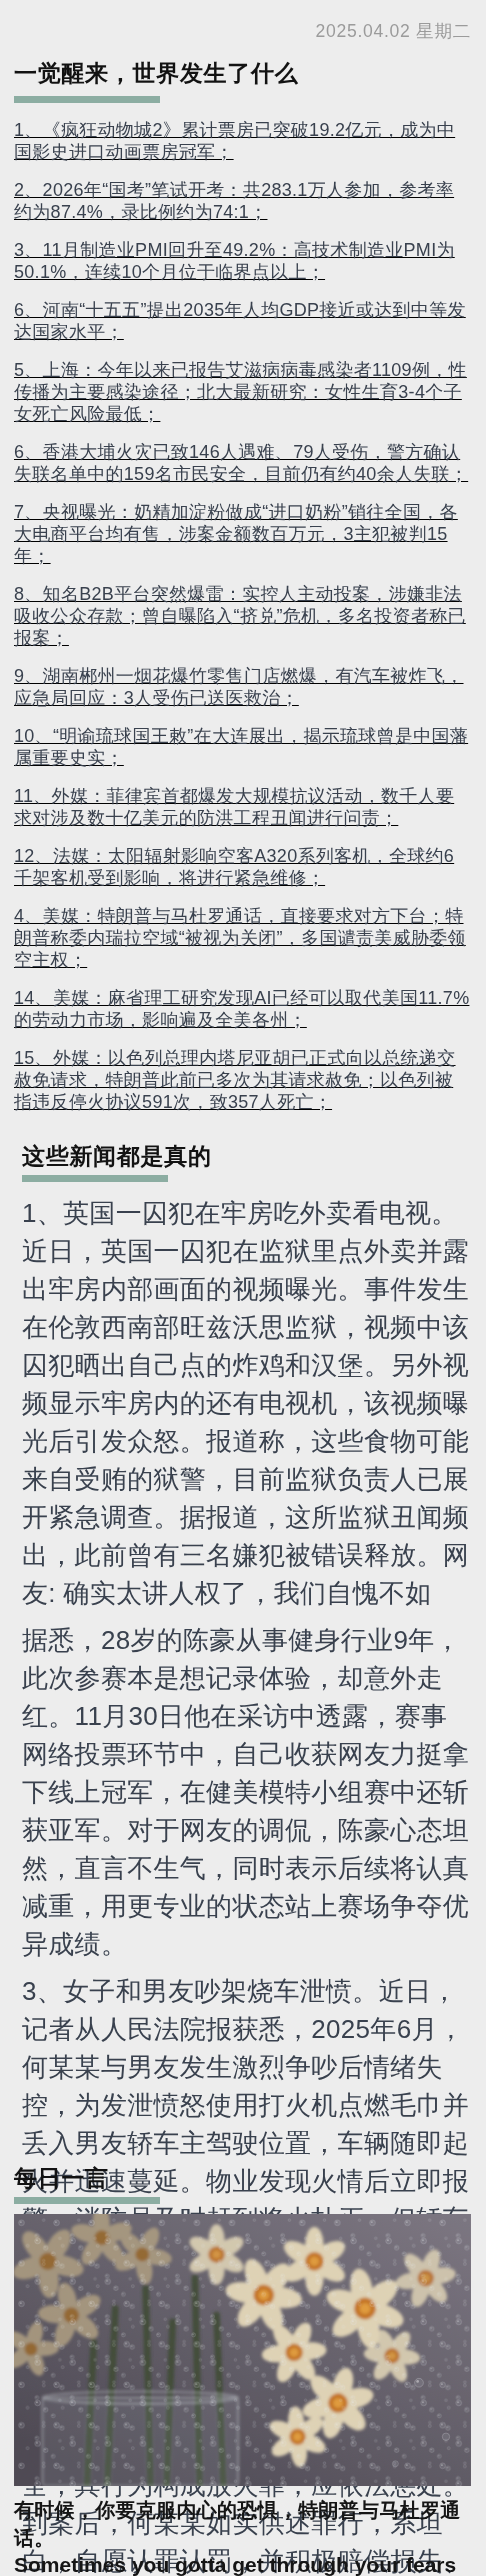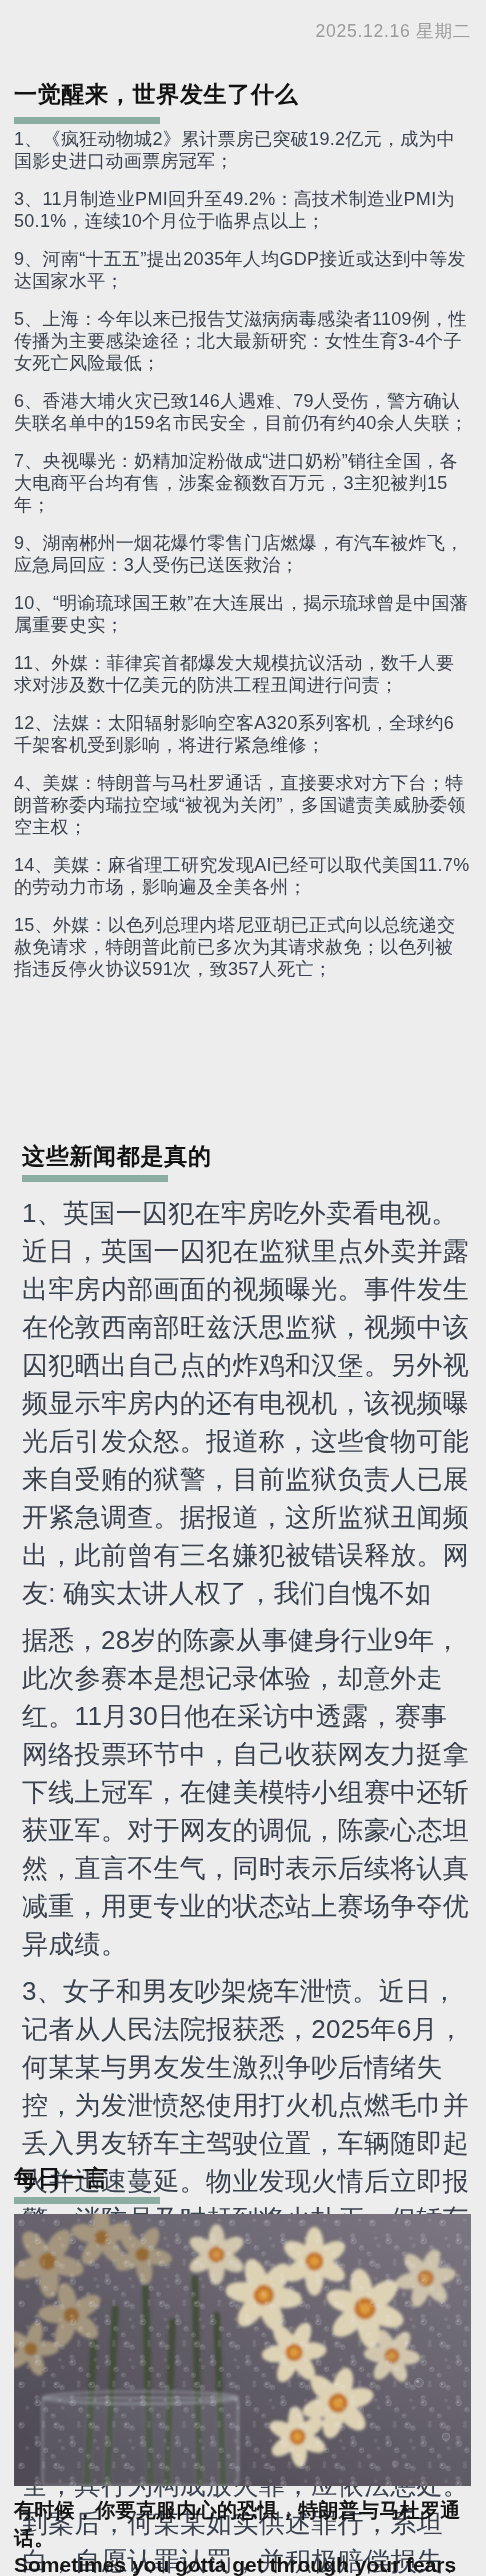--- a/index.html
+++ b/index.html
@@ -10,58 +10,60 @@
     -webkit-font-smoothing:antialiased;
   }
   .sec { position:absolute; left:0; right:0; padding:0 15px 0 14px; }
   .sec1 { top:0; }
   .sec2 { top:1123px;margin-left:8px; }
   .sec3 { top:2148px; }
 
   .date { margin-top:19px; text-align:right; font-size:17.6px; color:#9b9b9b; letter-spacing:0.7px; }
 
   h1,h2,h3 { font-size:23px; line-height:27px; font-weight:bold; color:#121212; letter-spacing:0.7px; }
-  h1 { margin-top:38px; }
+  h1 { margin-top:17px; }
   h2 { margin-top:20px; }
   h3 { margin-top:17px; }
   .bar { width:146px; height:6.8px; background:#8cada2; }
   .sec1 .bar { margin-top:8.8px; }
   .sec2 .bar { margin-top:5.4px; }
   .sec3 .bar { margin-top:5.4px; }
 
-  .news-list { margin-top:4px; }
+  .news-list { margin-top:16px;text-decoration:underline; }
   .news-item { font-size:18px; line-height:22px; color:#39414e; margin-bottom:16px; letter-spacing:0.3px; }
 
   .stories { margin-top:12px; }
   .story { margin-bottom:8.8px; }
   .story p { font-size:26px; line-height:38px; color:#39414e; letter-spacing:0.3px; }
 
   .photo-wrap { margin-top:10px; width:457px; height:272px; overflow:hidden; }
   .photo-wrap svg { display:block; }
 
   .quote { margin-top:9.5px; }
   .quote-zh { font-size:20px; line-height:28px; font-weight:bold; color:#151515; letter-spacing:0.3px; }
   .quote-en { font-size:21px; line-height:25px; font-weight:bold; color:#151515; }
 </style>
 </head>
 <body>
 
 <div>
 
   <section class="sec sec1">
-    <div class="date">2025.12.16 星期二</div>
+    <div class="date">2025.04.02 星期二</div>
     <h1>一觉醒来，世界发生了什么</h1>
     <div class="bar" style="background: rgb(140, 173, 162);"></div>
     <div class="news-list">
         <div class="news-item">1、《疯狂动物城2》累计票房已突破19.2亿元，成为中国影史进口动画票房冠军；</div>
+        <div class="news-item">2、2026年“国考”笔试开考：共283.1万人参加，参考率约为87.4%，录比例约为74:1；</div>
         <div class="news-item">3、11月制造业PMI回升至49.2%：高技术制造业PMI为50.1%，连续10个月位于临界点以上；</div>
-        <div class="news-item">9、河南“十五五”提出2035年人均GDP接近或达到中等发达国家水平；</div>
+        <div class="news-item">6、河南“十五五”提出2035年人均GDP接近或达到中等发达国家水平；</div>
         <div class="news-item">5、上海：今年以来已报告艾滋病病毒感染者1109例，性传播为主要感染途径；北大最新研究：女性生育3-4个子女死亡风险最低；</div>
         <div class="news-item">6、香港大埔火灾已致146人遇难、79人受伤，警方确认失联名单中的159名市民安全，目前仍有约40余人失联；</div>
         <div class="news-item">7、央视曝光：奶精加淀粉做成“进口奶粉”销往全国，各大电商平台均有售，涉案金额数百万元，3主犯被判15年；</div>
+        <div class="news-item">8、知名B2B平台突然爆雷：实控人主动投案，涉嫌非法吸收公众存款；曾自曝陷入“挤兑”危机，多名投资者称已报案；</div>
         <div class="news-item">9、湖南郴州一烟花爆竹零售门店燃爆，有汽车被炸飞，应急局回应：3人受伤已送医救治；</div>
         <div class="news-item">10、“明谕琉球国王敕”在大连展出，揭示琉球曾是中国藩属重要史实；</div>
         <div class="news-item">11、外媒：菲律宾首都爆发大规模抗议活动，数千人要求对涉及数十亿美元的防洪工程丑闻进行问责；</div>
         <div class="news-item">12、法媒：太阳辐射影响空客A320系列客机，全球约6千架客机受到影响，将进行紧急维修；</div>
         <div class="news-item">4、美媒：特朗普与马杜罗通话，直接要求对方下台；特朗普称委内瑞拉空域“被视为关闭”，多国谴责美威胁委领空主权；</div>
         <div class="news-item">14、美媒：麻省理工研究发现AI已经可以取代美国11.7%的劳动力市场，影响遍及全美各州；</div>
         <div class="news-item">15、外媒：以色列总理内塔尼亚胡已正式向以总统递交赦免请求，特朗普此前已多次为其请求赦免；以色列被指违反停火协议591次，致357人死亡；</div>
       </div>
   </section>
 

